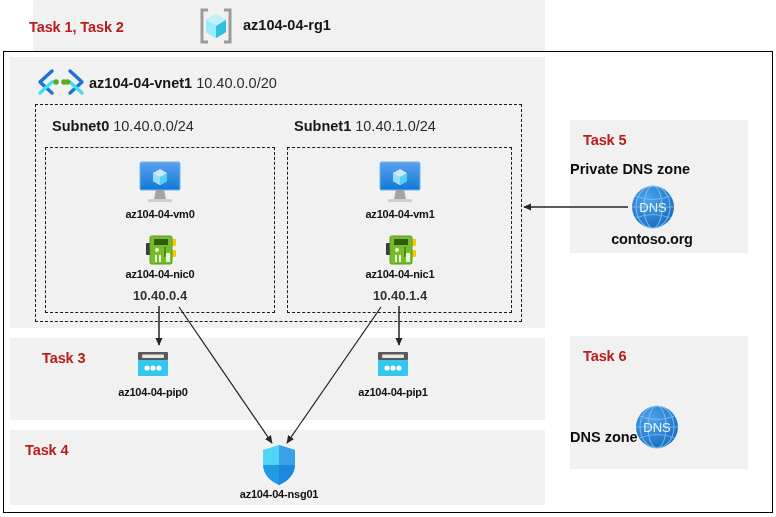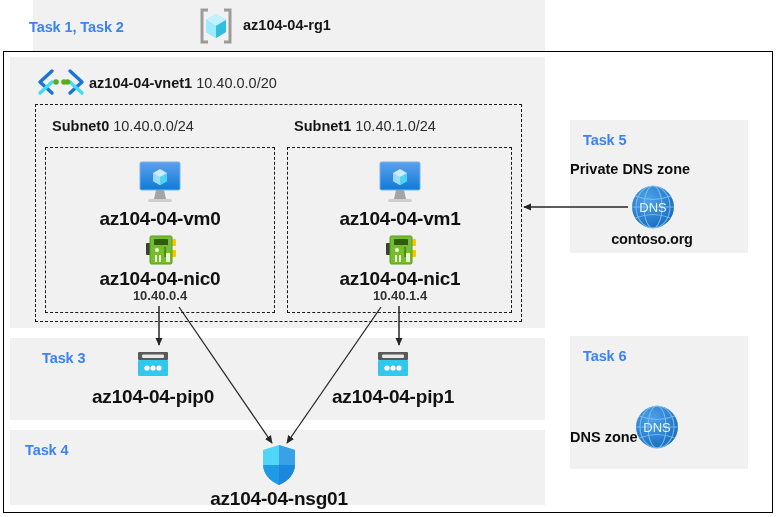--- a/index.html
+++ b/index.html
@@ -28,30 +28,30 @@
   .task6-panel{left:570px;top:336px;width:178px;height:133px;}
 
   
   .dashed{position:absolute;box-sizing:border-box;border:1.6px dashed #1a1a1a;}
   .vnet-dash{left:35px;top:104px;width:487px;height:218px;}
   .subnet0-dash{left:45px;top:147px;width:230px;height:166px;}
   .subnet1-dash{left:287px;top:147px;width:225px;height:166px;}
 
   
   .task-label{
-    position:absolute;color:#3b82f6;font-weight:bold;font-size:14.5px;
+    position:absolute;color:#b91c1c;font-weight:bold;font-size:14.5px;
     letter-spacing:-0.1px;white-space:nowrap;
   }
   .hdr{position:absolute;white-space:nowrap;font-size:14.5px;color:#1a1a1a;}
   .hdr b{font-weight:bold;color:#161616;}
   .hdr .cidr{font-weight:normal;color:#2b2b2b;}
 
   .node-label{
     position:absolute;text-align:center;white-space:nowrap;
-    font-weight:bold;font-size:19px;color:#111111;letter-spacing:-0.2px;
+    font-weight:bold;font-size:11px;color:#111111;letter-spacing:-0.2px;
   }
   .node-sub{
     position:absolute;text-align:center;white-space:nowrap;
     font-weight:bold;font-size:13px;color:#333333;
   }
   .zone-title{
     position:absolute;text-align:left;white-space:nowrap;
     font-weight:bold;font-size:14.5px;color:#0c0c0c;
   }
 

